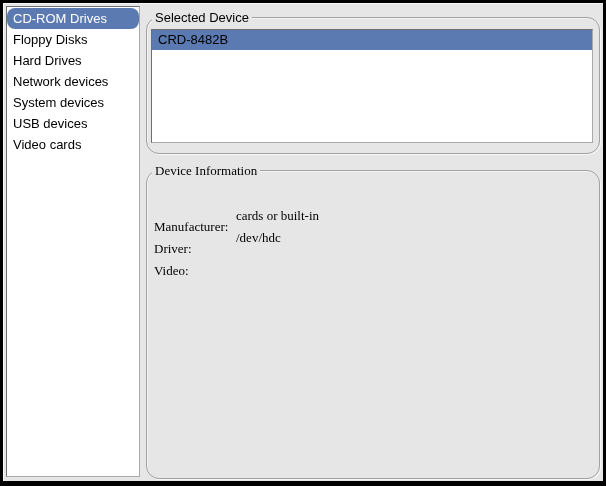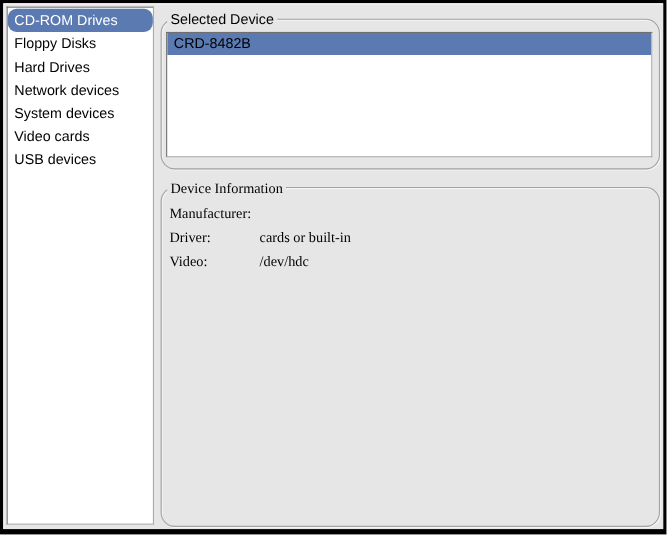--- a/index.html
+++ b/index.html
@@ -63,37 +63,37 @@
   .dev-row{
     height:20px;line-height:20px;
     padding-left:6px;
     white-space:nowrap;
     cursor:default;
   }
   .dev-row.selected{background:var(--sel,#5b7ab1);color:#000000;}
   
   .info-grid{position:absolute;left:7px;top:12px;right:7px;}
   .info-row{display:flex;height:22px;line-height:22px;white-space:nowrap;}
-  .info-label{width:82px;flex:none;}
+  .info-label{width:82px;flex:none;margin-top:33px;}
   .info-value{flex:1;}
 </style>
 </head>
 <body>
 
 <div class="window">
   <div class="surface"></div>
 
   <div class="category-list" id="category-list">
       <div class="cat-row selected">CD-ROM Drives</div>
       <div class="cat-row">Floppy Disks</div>
       <div class="cat-row">Hard Drives</div>
       <div class="cat-row">Network devices</div>
       <div class="cat-row">System devices</div>
+      <div class="cat-row">USB devices</div>
       <div class="cat-row">Video cards</div>
-      <div class="cat-row">USB devices</div>
     </div>
 
   <div class="frame frame-selected">
     <span class="frame-label">Selected Device</span>
     <div class="device-list" id="device-list">
         <div class="dev-row selected">CRD-8482B</div>
       </div>
   </div>
 
   <div class="frame frame-info">

